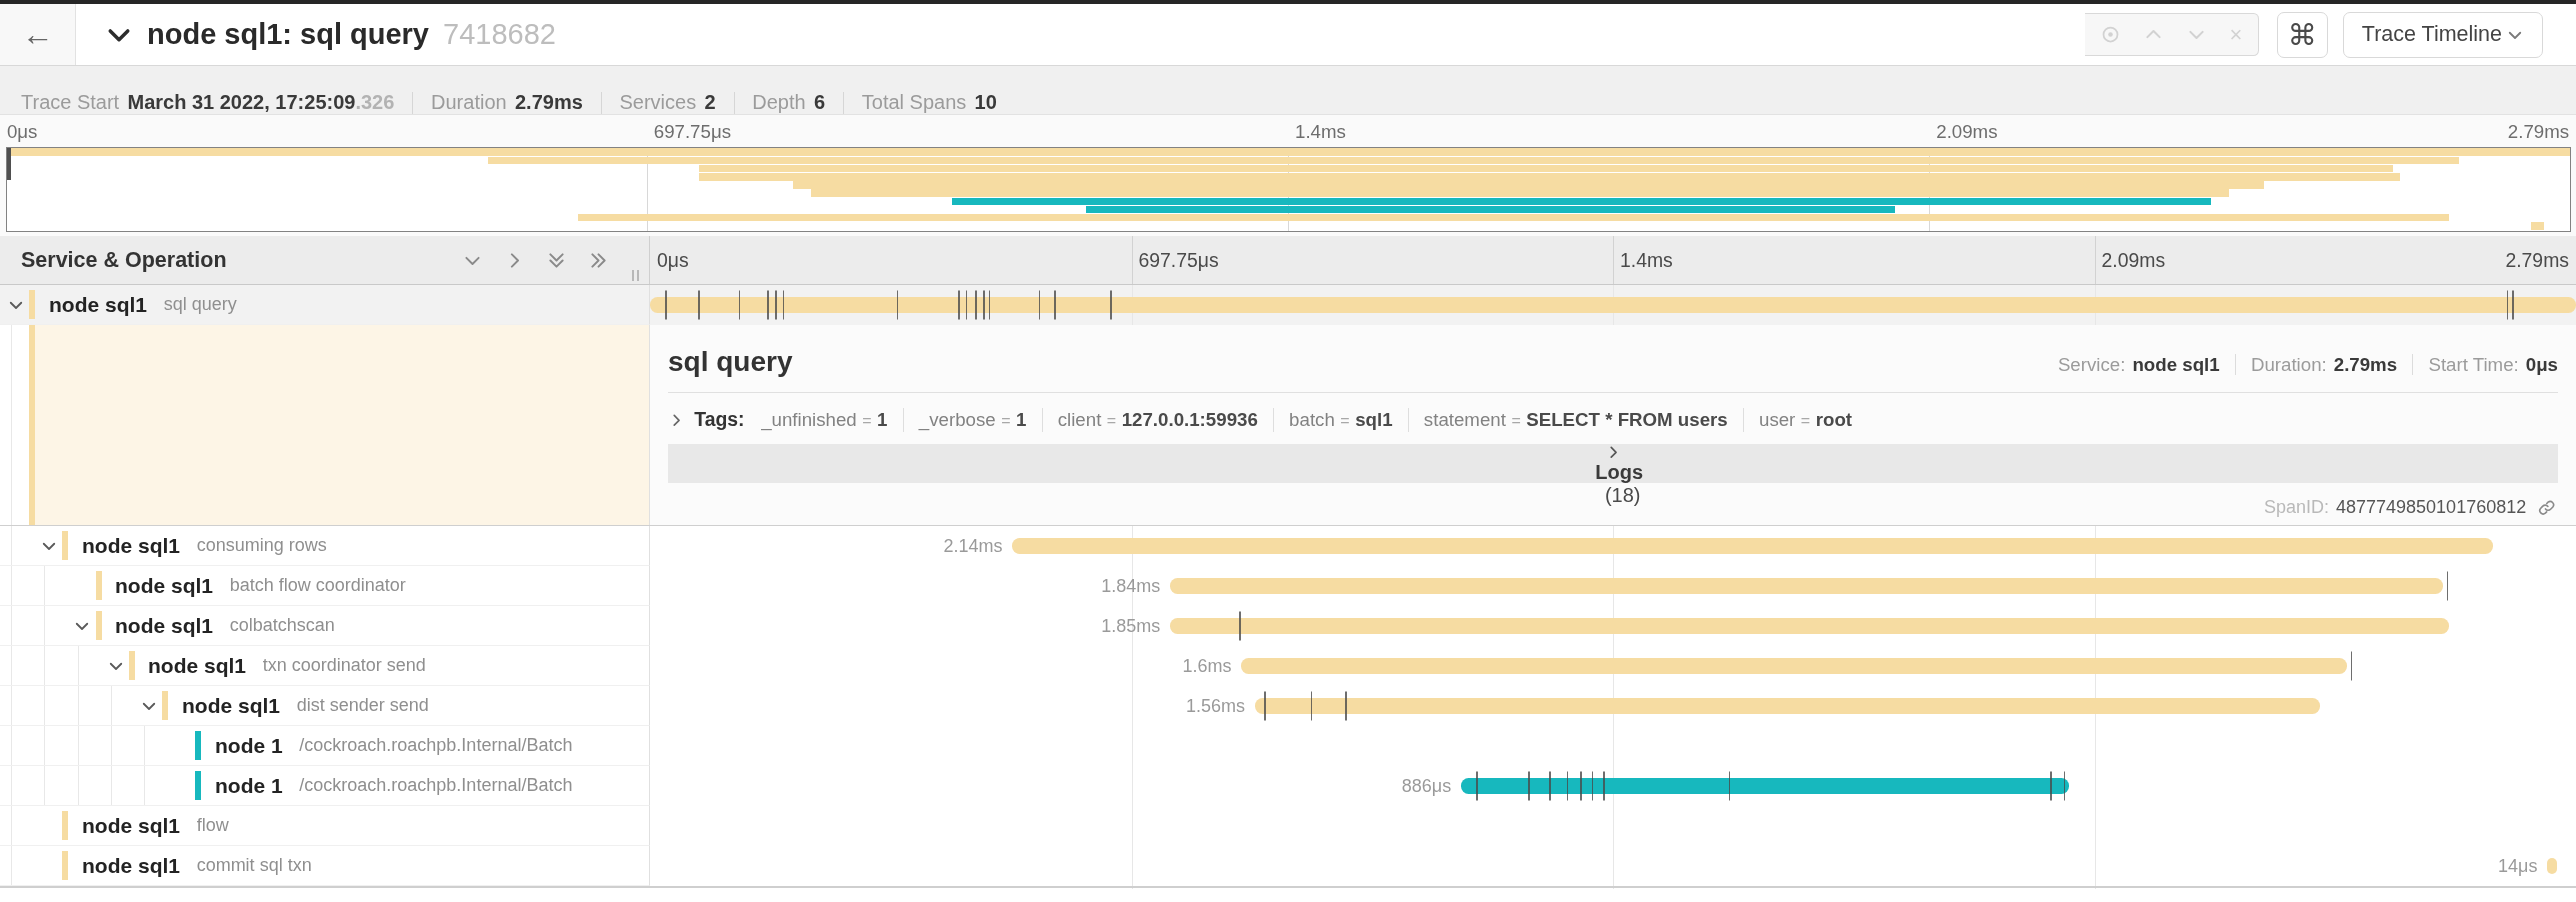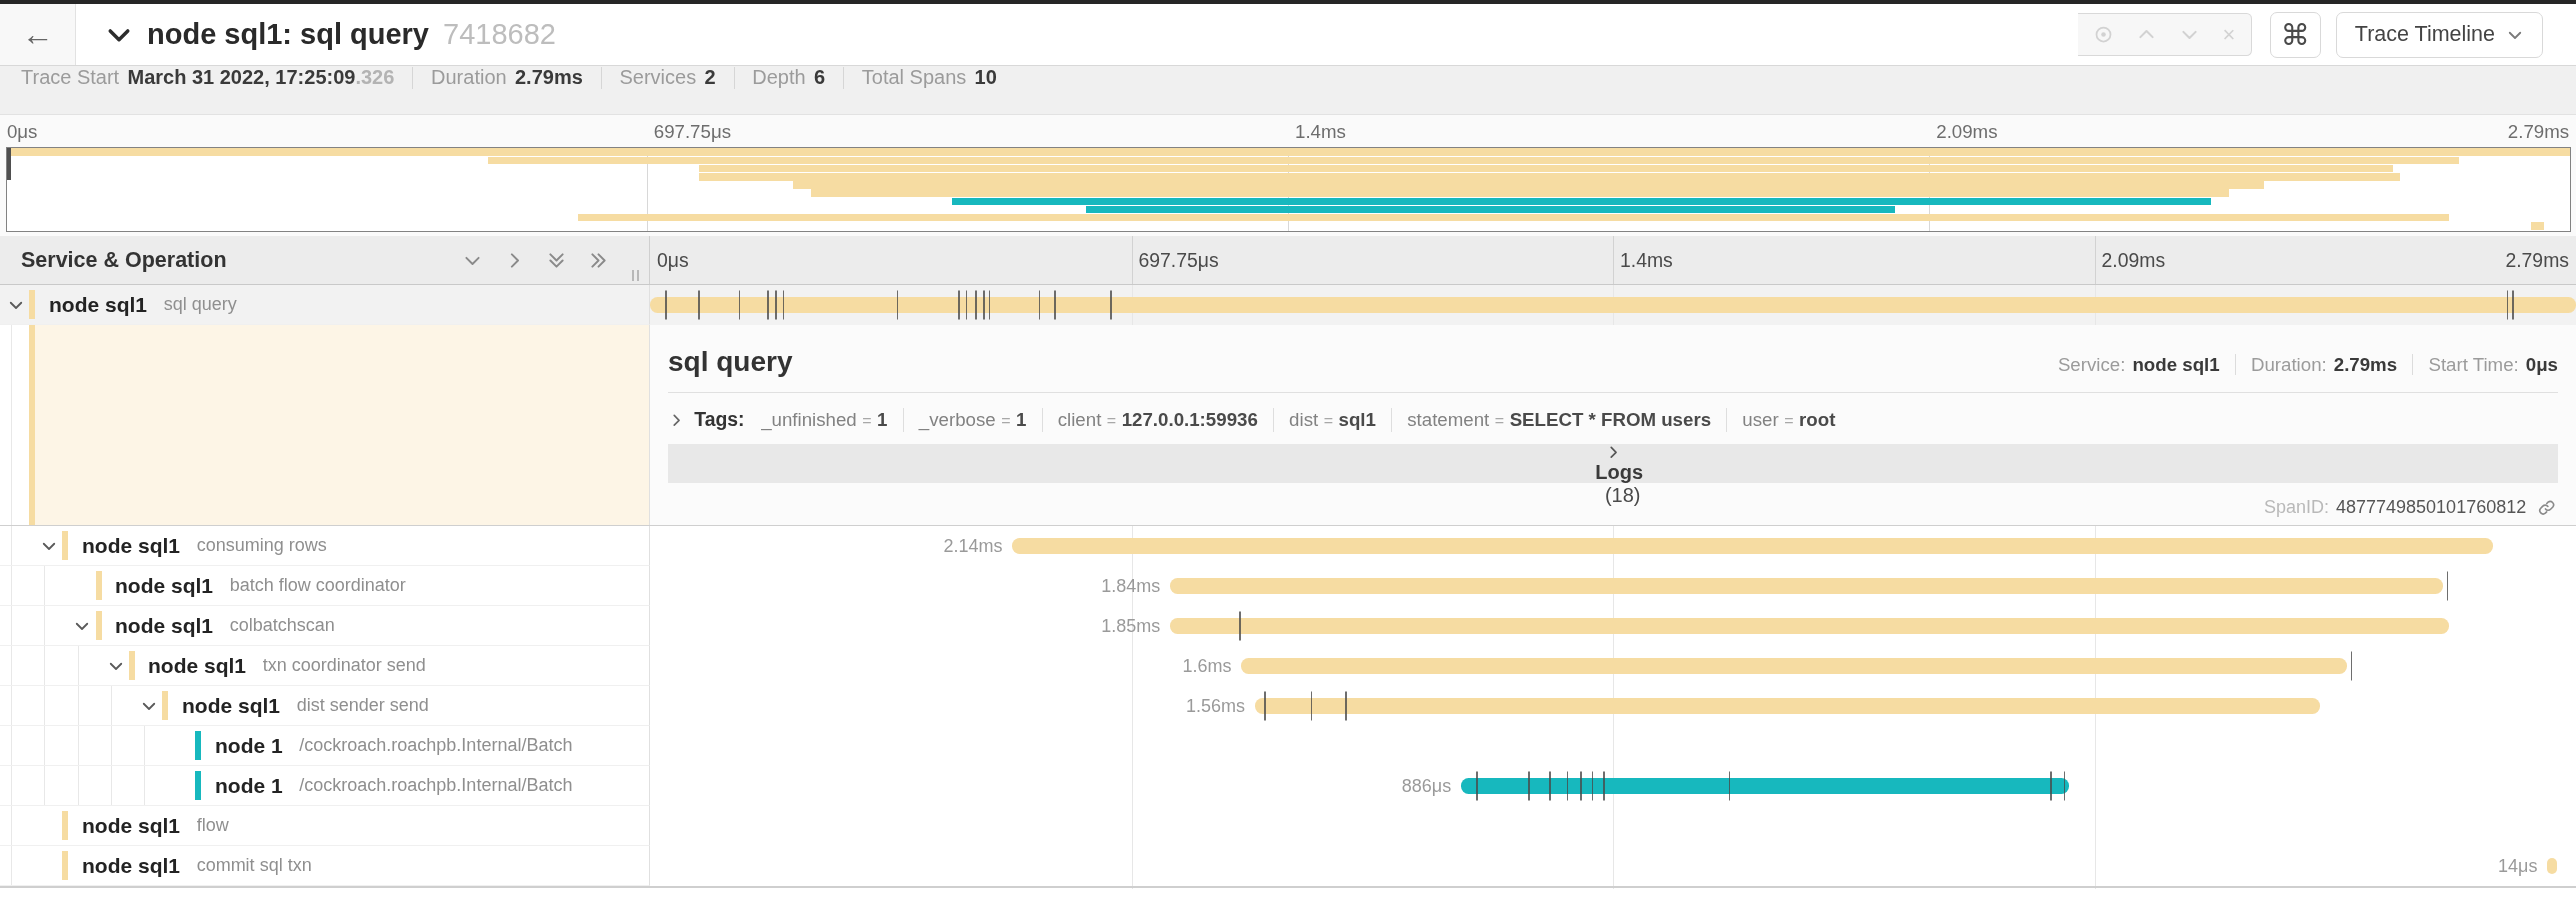--- a/index.html
+++ b/index.html
@@ -17,25 +17,25 @@
   .page-title { font-size: 29px; font-weight: 700; color: #2a2a2a; white-space: nowrap; }
   .trace-id { font-size: 29px; font-weight: 400; color: #bdbdbd; margin-left: 14px; }
   .hspacer { flex: 1; }
   .find-wrap { display: flex; align-items: stretch; height: 43px; }
   .find-input { width: 423px; border: 0.7px solid #d9d9d9; border-radius: 5.5px 0 0 5.5px; padding: 0 15.3px; font-size: 20px; color: #555; background: #fff; outline: none; font-family: inherit; }
   .find-input::placeholder { color: #bfbfbf; }
   .find-btns { display: flex; align-items: center; background: #f7f7f7; border: 0.7px solid #d9d9d9; border-left: none; border-radius: 0 5.5px 5.5px 0; padding: 0 4.2px; }
   .find-ic { color: #d2d2d2; padding: 0 11px; display: flex; align-items: center; font-size: 22px; }
   .find-ic svg { width: 21px; height: 21px; }
   .kbd-btn { margin-left: 18px; width: 51px; height: 46px; border: 0.7px solid #d9d9d9; border-radius: 7px; display: flex; align-items: center; justify-content: center; font-size: 29px; color: #4a4a4a; background: #fff; cursor: pointer; }
-  .view-btn { margin: 0 33px 0 15.3px; height: 46px; border: 0.7px solid #d9d9d9; border-radius: 7px; background: #fff; display: flex; align-items: center; gap: 11px; padding: 0 18px; font-size: 21.5px; color: #444; cursor: pointer; }
+  .view-btn { margin: 0 33px 0 15.3px; height: 46px; border: 0.7px solid #d9d9d9; border-radius: 7px; background: #fff; display: flex; align-items: center; gap: 4px; padding: 0 18px; font-size: 21.5px; color: #444; cursor: pointer; }
   .view-btn svg { width: 18px; height: 18px; color: #7a7a7a; }
 
   
-  .infobar { height: 49px; background: #f0f0f0; border-bottom: 0.7px solid #e2e2e2; display: flex; align-items: flex-start; padding-left: 21px; font-size: 20px; }
+  .infobar { height: 49px; background: #f0f0f0; border-bottom: 0.7px solid #e2e2e2; display: flex; align-items: flex-end; padding-left: 21px; font-size: 20px; }
   .sum-item { display: flex; align-items: baseline; white-space: nowrap; }
   .sum-label { color: #9b9b9b; }
   .sum-value { color: #3a3a3a; font-weight: 700; margin-left: 8.3px; }
   .sum-suffix { color: #b3b3b3; font-weight: 700; }
   .sum-sep { width: 0.7px; height: 22px; background: #d6d6d6; margin: 0 18px; align-self: center; }
 
   
   .minimap { position: relative; height: 121px; background: #fafafa; }
   .mm-labels { position: absolute; left: 5.5px; right: 5.5px; top: 5.5px; height: 22px; font-size: 18.7px; color: #6d6d6d; }
   .rl { position: absolute; top: 0; white-space: nowrap; }
@@ -377,21 +377,21 @@
                   <span class="tag-v">1</span>
                 </span>
                 <span class="tag-sep"></span>
                 <span class="tag-item">
                   <span class="tag-k">client</span>
                   <span class="tag-eq">=</span>
                   <span class="tag-v">127.0.0.1:59936</span>
                 </span>
                 <span class="tag-sep"></span>
                 <span class="tag-item">
-                  <span class="tag-k">dist</span>
+                  <span class="tag-k">batch</span>
                   <span class="tag-eq">=</span>
                   <span class="tag-v">sql1</span>
                 </span>
                 <span class="tag-sep"></span>
                 <span class="tag-item">
                   <span class="tag-k">statement</span>
                   <span class="tag-eq">=</span>
                   <span class="tag-v">SELECT * FROM users</span>
                 </span>
                 <span class="tag-sep"></span>

